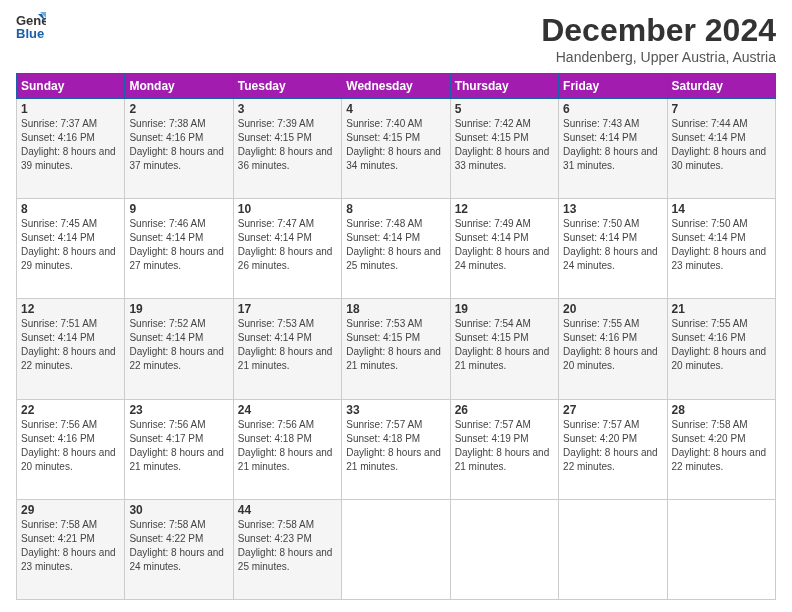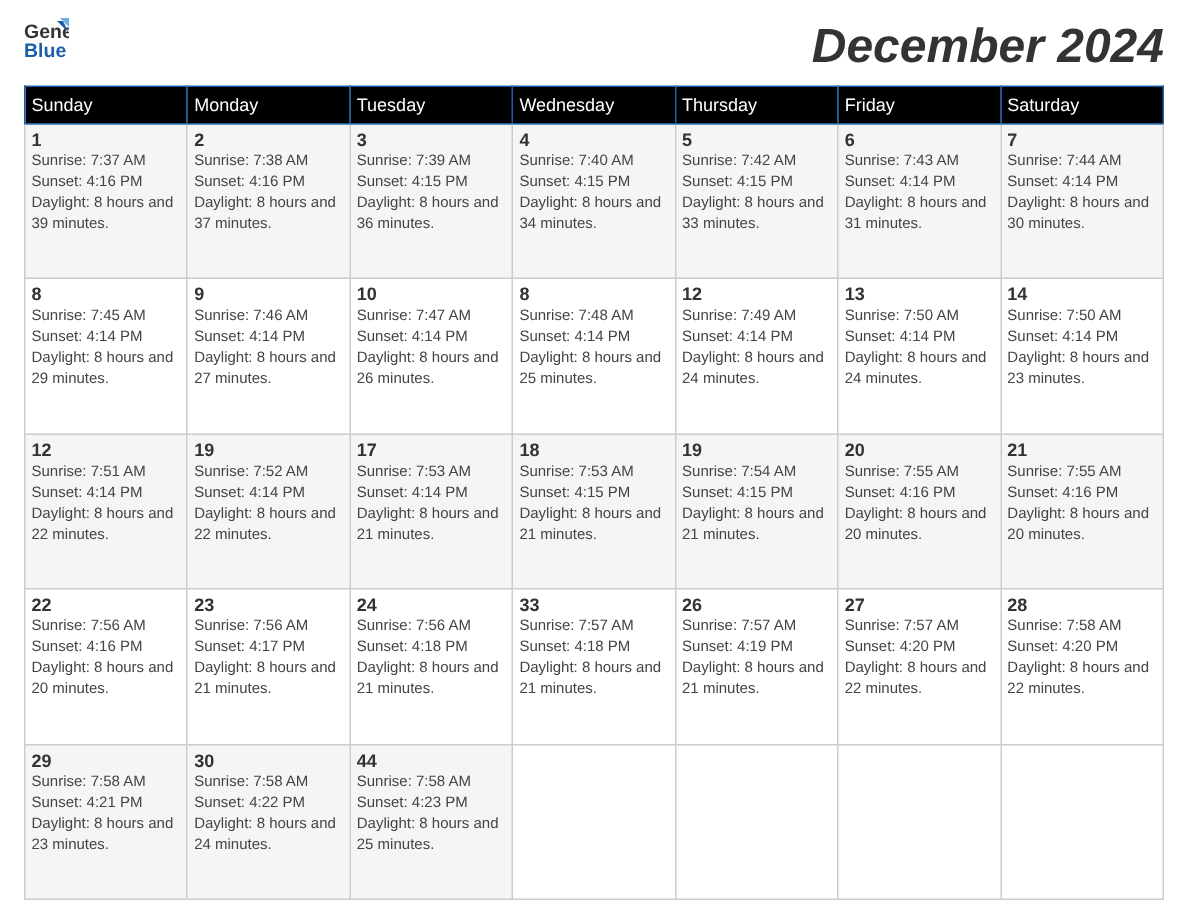--- a/index.html
+++ b/index.html
@@ -32,37 +32,36 @@
       width: 30px;
       height: 28px;
     }
     .title-block {
       text-align: right;
     }
     .main-title {
       font-size: 32px;
       font-weight: bold;
       color: #333;
-      font-style: italic;
     }
     .subtitle {
       font-size: 14px;
       color: #555;
     }
     table {
       width: 100%;
       border-collapse: collapse;
       flex: 1;
       table-layout: fixed;
     }
     thead tr th {
-      background: #000000;
+      background: #a21caf;
       color: #fff;
       font-size: 12px;
-      font-weight: normal;
+      font-weight: bold;
       padding: 5px 4px;
       text-align: left;
       border: 1px solid #1a5fa8;
     }
     tbody tr td {
       border: 1px solid #ccc;
       vertical-align: top;
       padding: 3px 4px;
       font-size: 9.5px;
       color: #333;
@@ -94,20 +93,21 @@
     <div class="logo">
       <svg class="logo-icon" viewBox="0 0 30 28">
         <text x="0" y="13" font-size="13" font-weight="bold" fill="#333" font-family="Arial">General</text>
         <text x="0" y="26" font-size="13" font-weight="bold" fill="#1a5fa8" font-family="Arial">Blue</text>
         <polygon points="22,2 30,10 26,2" fill="#1a5fa8"></polygon>
         <polygon points="24,0 30,6 30,0" fill="#6ab0e0"></polygon>
       </svg>
     </div>
     <div class="title-block">
       <div class="main-title">December 2024</div>
+      <div class="subtitle">Handenberg, Upper Austria, Austria</div>
     </div>
   </div>
 
   <table>
     <thead>
       <tr id="col-headers">
           <th>Sunday</th>
           <th>Monday</th>
           <th>Tuesday</th>
           <th>Wednesday</th>

